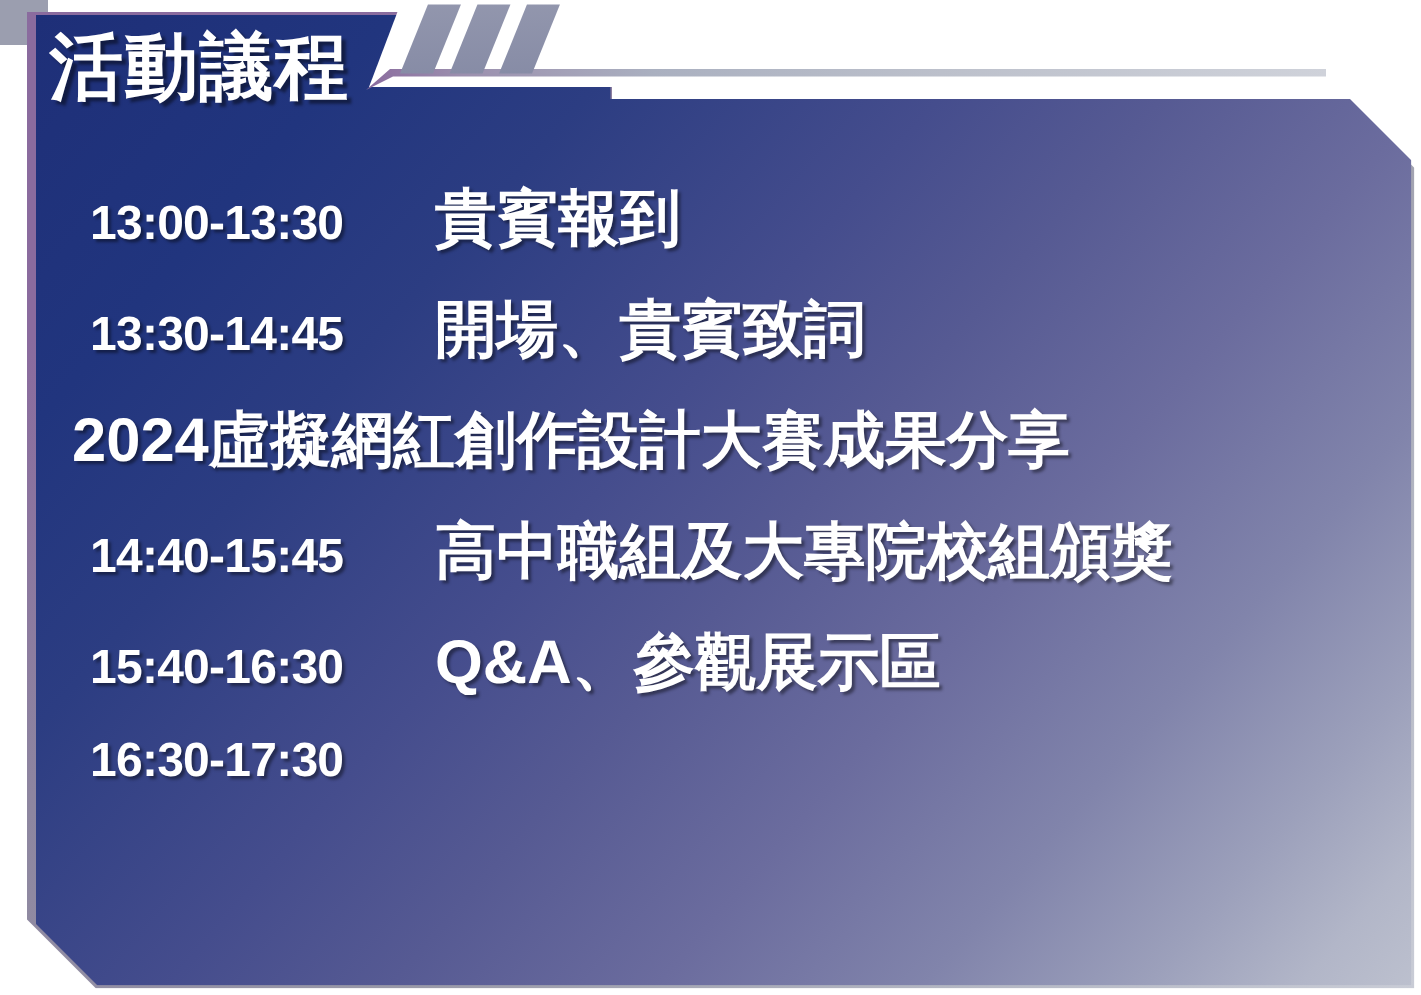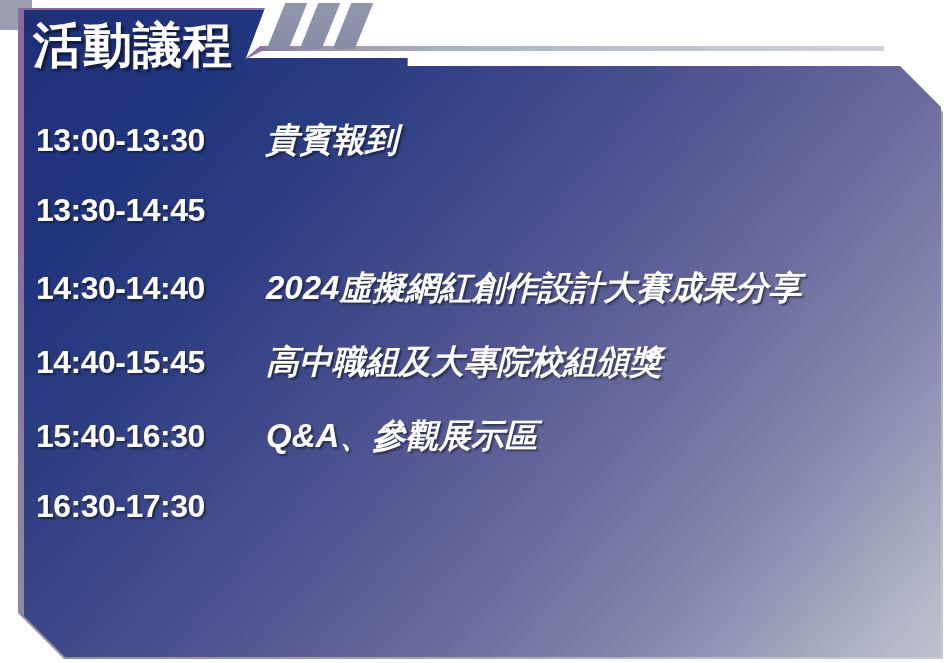--- a/index.html
+++ b/index.html
@@ -167,42 +167,42 @@
     left: 0px;
     top: 108px;
     width: 917px;
   }
 
   .agenda-row {
     display: flex;
     align-items: baseline;
     height: 74px;
     white-space: nowrap;
+    margin-left: 24px;
   }
 
   .row-time {
     flex: 0 0 auto;
     width: 242px;
     padding-left: 12px;
     box-sizing: border-box;
     font-size: 32px;
     font-weight: 700;
     color: #ffffff;
     letter-spacing: -0.5px;
     text-shadow: 2px 2px 2px rgba(0,0,0,0.42);
   }
 
   .row-item {
     flex: 1 1 auto;
-    font-size: 33px;
+    font-size: 41px;
     font-weight: 700;
     color: #ffffff;
     letter-spacing: 0px;
     text-shadow: 2px 2px 2px rgba(0,0,0,0.42);
-    font-style: italic;
   }
 </style>
 </head>
 <body>
 
 <div id="agenda-card">
 
   <div class="corner-square"></div>
 
   <div class="panel-border"></div>
@@ -222,24 +222,24 @@
 
     <div class="agenda-list">
 
       <div class="agenda-row">
         <div class="row-time">13:00-13:30</div>
         <div class="row-item">貴賓報到</div>
       </div>
 
       <div class="agenda-row">
         <div class="row-time">13:30-14:45</div>
-      </div>
-
-      <div class="agenda-row">
-        <div class="row-time">14:30-14:40</div>
+        <div class="row-item">開場、貴賓致詞</div>
+      </div>
+
+      <div class="agenda-row">
         <div class="row-item">2024虛擬網紅創作設計大賽成果分享</div>
       </div>
 
       <div class="agenda-row">
         <div class="row-time">14:40-15:45</div>
         <div class="row-item">高中職組及大專院校組頒獎</div>
       </div>
 
 
       <div class="agenda-row">

